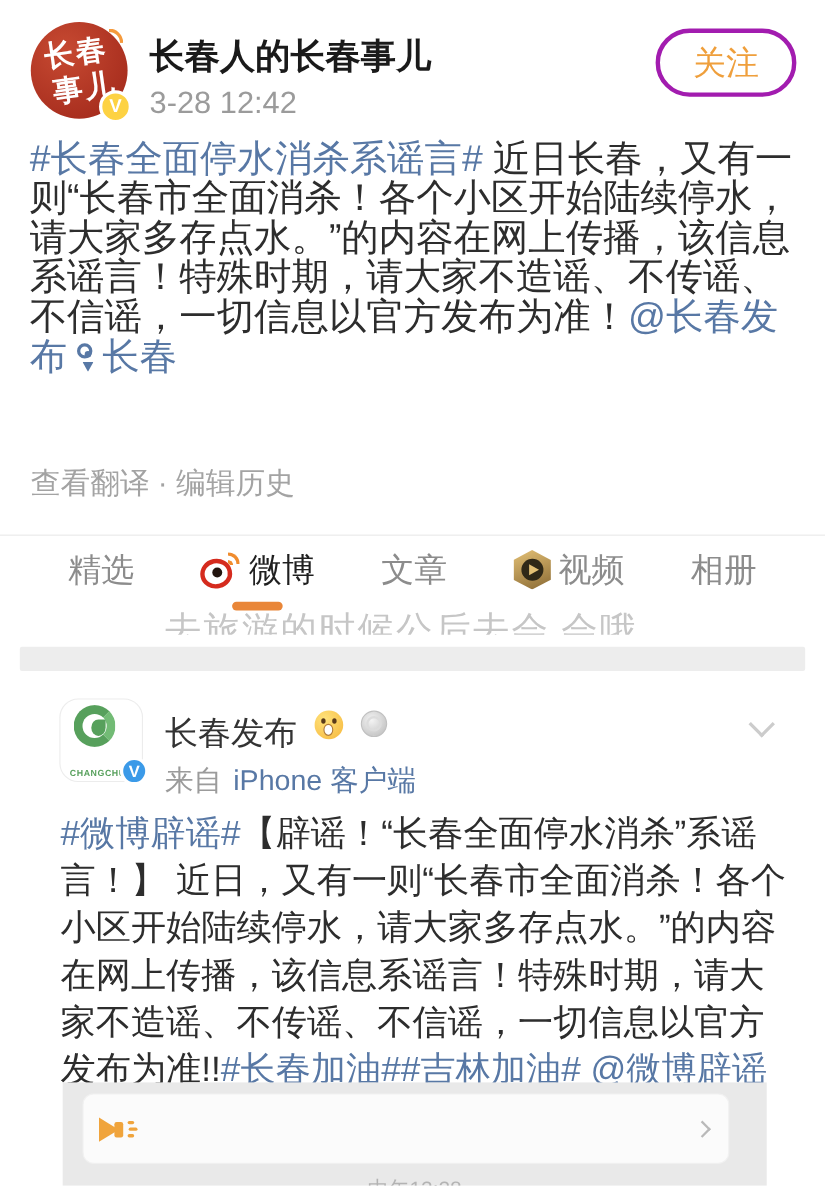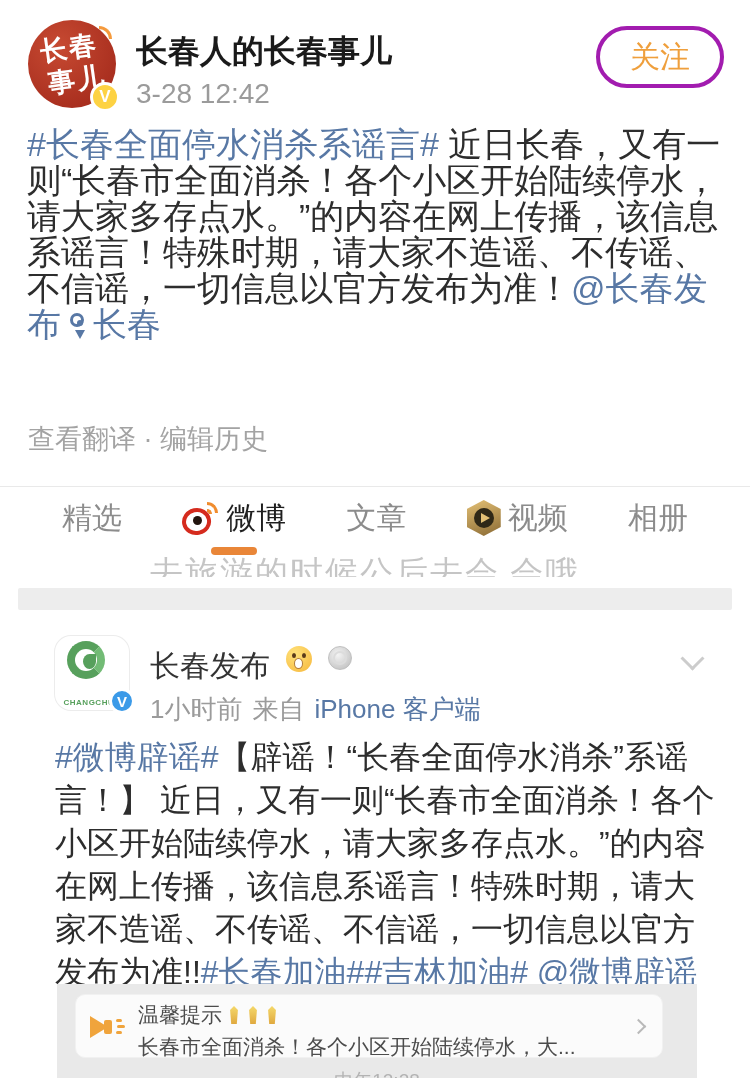--- a/index.html
+++ b/index.html
@@ -186,45 +186,35 @@
       <span class="e1"></span>
       <span class="e2"></span>
       <span class="m"></span>
     </span>
   <span class="emo-medal">
       <span class="in"></span>
     </span>
 </div>
 
 <div class="e-meta">
-  <span>1小时前</span>
   <span>来自</span>
   <span class="link">iPhone 客户端</span>
 </div>
 
 <div class="chev-d"></div>
 
 <div class="e-text">
   <span class="link">#微博辟谣#</span><span>【辟谣！“长春全面停水消杀”系谣言！】 近日，又有一则“长春市全面消杀！各个小区开始陆续停水，请大家多存点水。”的内容在网上传播，该信息系谣言！特殊时期，请大家不造谣、不传谣、不信谣，一切信息以官方发布为准!!</span><span class="link">#长春加油##吉林加油# @微博辟谣 @捉谣记</span>
 </div>
 
 <div class="e-image">
   <div class="bubble">
     <span class="speaker">
       <span class="sp-horn"></span>
         <span class="sp-box"></span>
       <span class="sp-t1"></span>
         <span class="sp-t2"></span>
         <span class="sp-t3"></span>
     </span>
-    <div class="b-text">
-      <div class="b-title-row">
-        <span class="b-title">温馨提示</span>
-        <span class="hand"></span>
-        <span class="hand"></span>
-        <span class="hand"></span>
-      </div>
-      <div class="b-preview">长春市全面消杀！各个小区开始陆续停水，大...</div>
-    </div>
     <span class="chev-r"></span>
   </div>
   <div class="wx-time">中午12:28</div>
 </div>
 
 </body></html>

